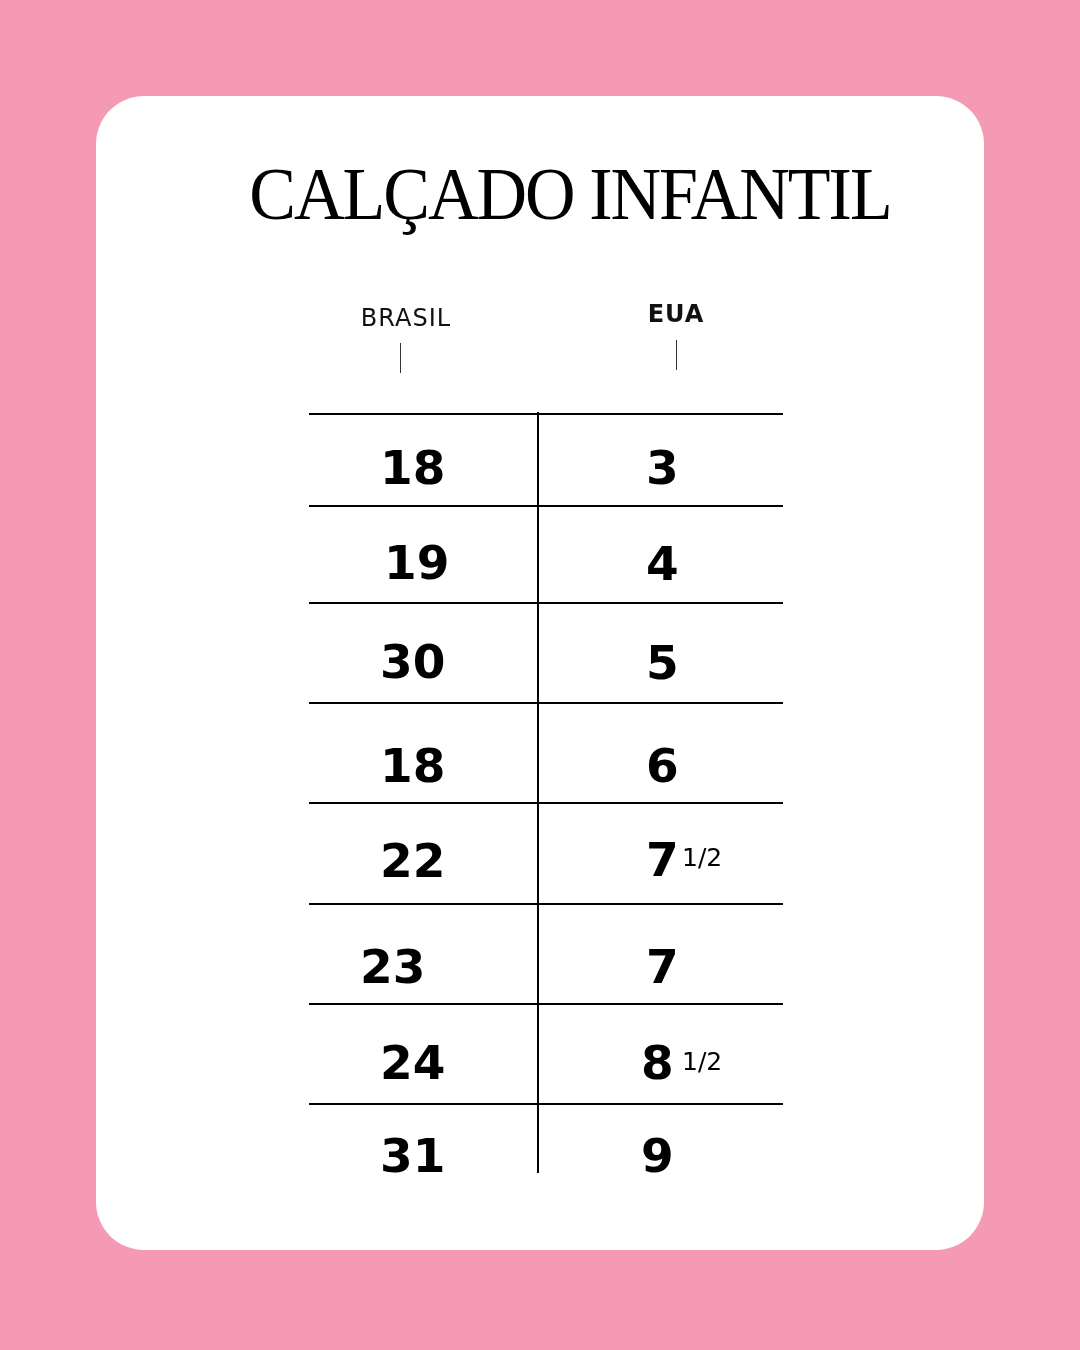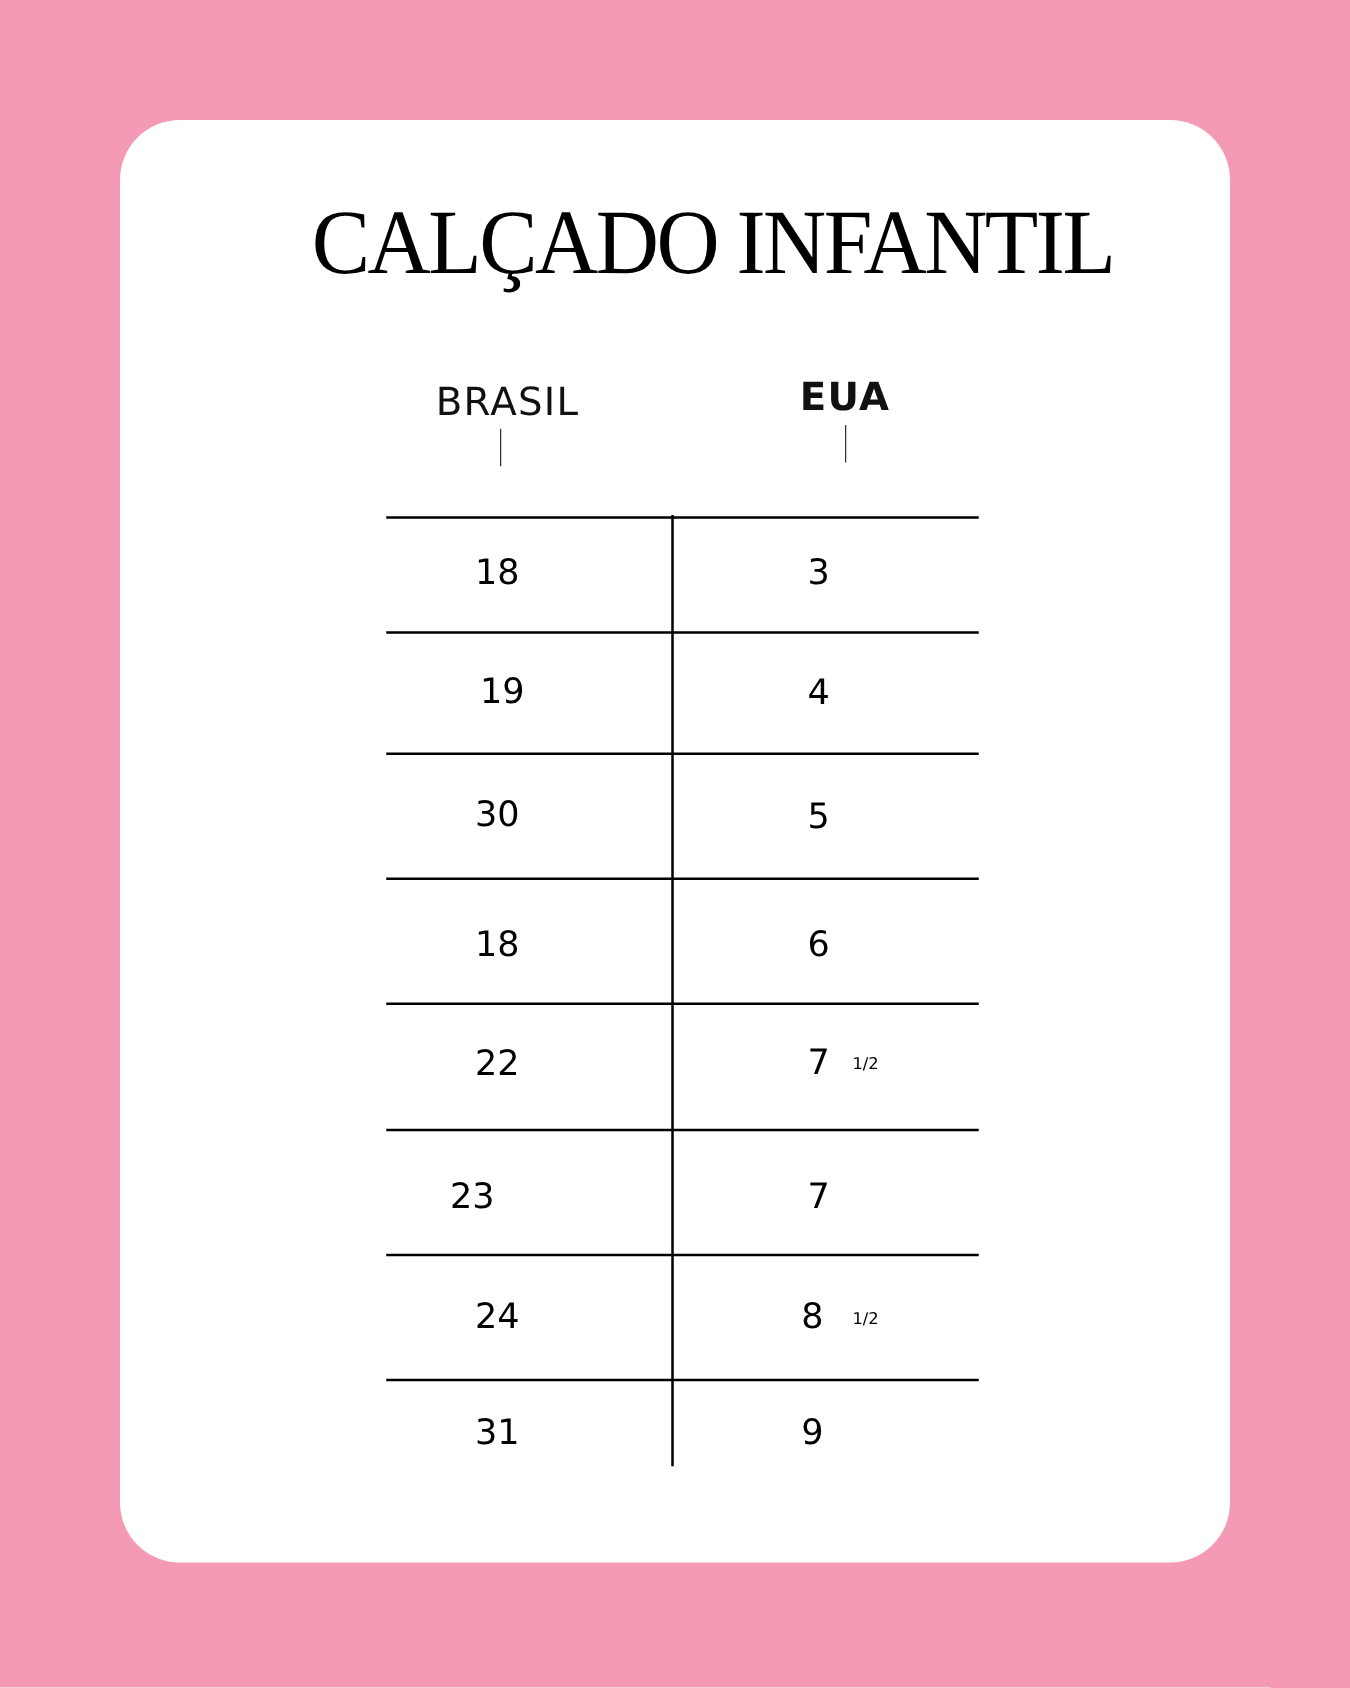--- a/index.html
+++ b/index.html
@@ -25,21 +25,21 @@
       font-family: "Liberation Serif", "DejaVu Serif", serif;
       font-size: 70px;
       letter-spacing: -2px;
       color: #000;
       line-height: 1;
       transform: scaleY(1.05);
     }
     .col-head {
       position: absolute;
       font-family: "DejaVu Sans", sans-serif;
-      font-size: 31px;
+      font-size: 24px;
       letter-spacing: 1px;
       color: #111;
       text-align: center;
       width: 200px;
     }
     .tick {
       position: absolute;
       width: 1px;
       height: 30px;
       background: #333;
@@ -55,29 +55,29 @@
       position: absolute;
       left: 537px;
       top: 412px;
       width: 2px;
       height: 761px;
       background: #000;
     }
     .cell {
       position: absolute;
       font-family: "DejaVu Sans", sans-serif;
-      font-weight: normal;
-      font-size: 28px;
+      font-weight: bold;
+      font-size: 47px;
       color: #000;
       line-height: 1;
     }
     .frac {
       position: absolute;
       font-family: "DejaVu Sans", sans-serif;
-      font-size: 13px;
+      font-size: 25px;
       color: #000;
       line-height: 1;
     }
   </style>
 </head>
 <body>
 
 <div class="card"></div>
 
 <div class="title">CALÇADO INFANTIL</div>

